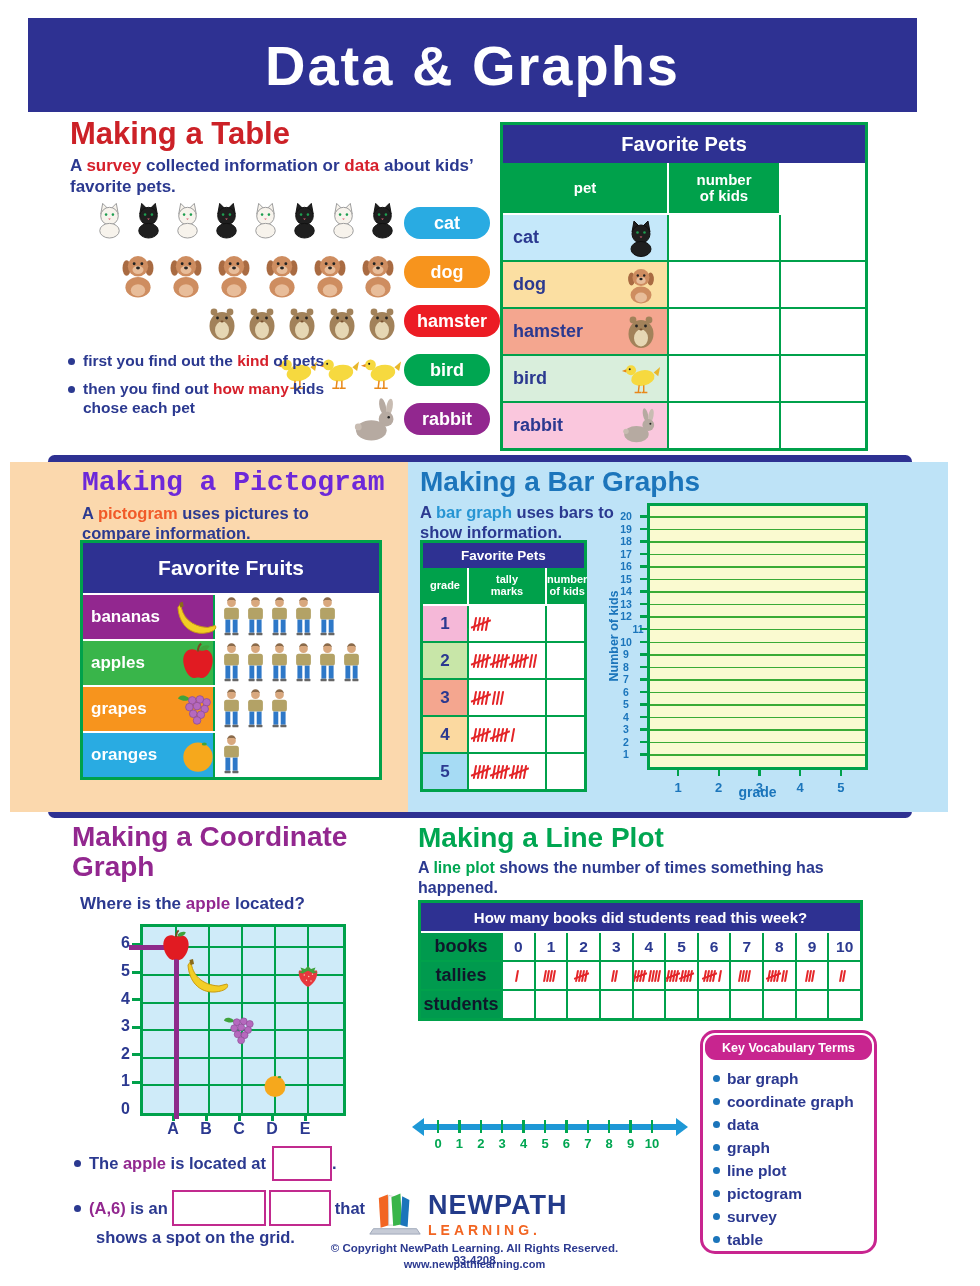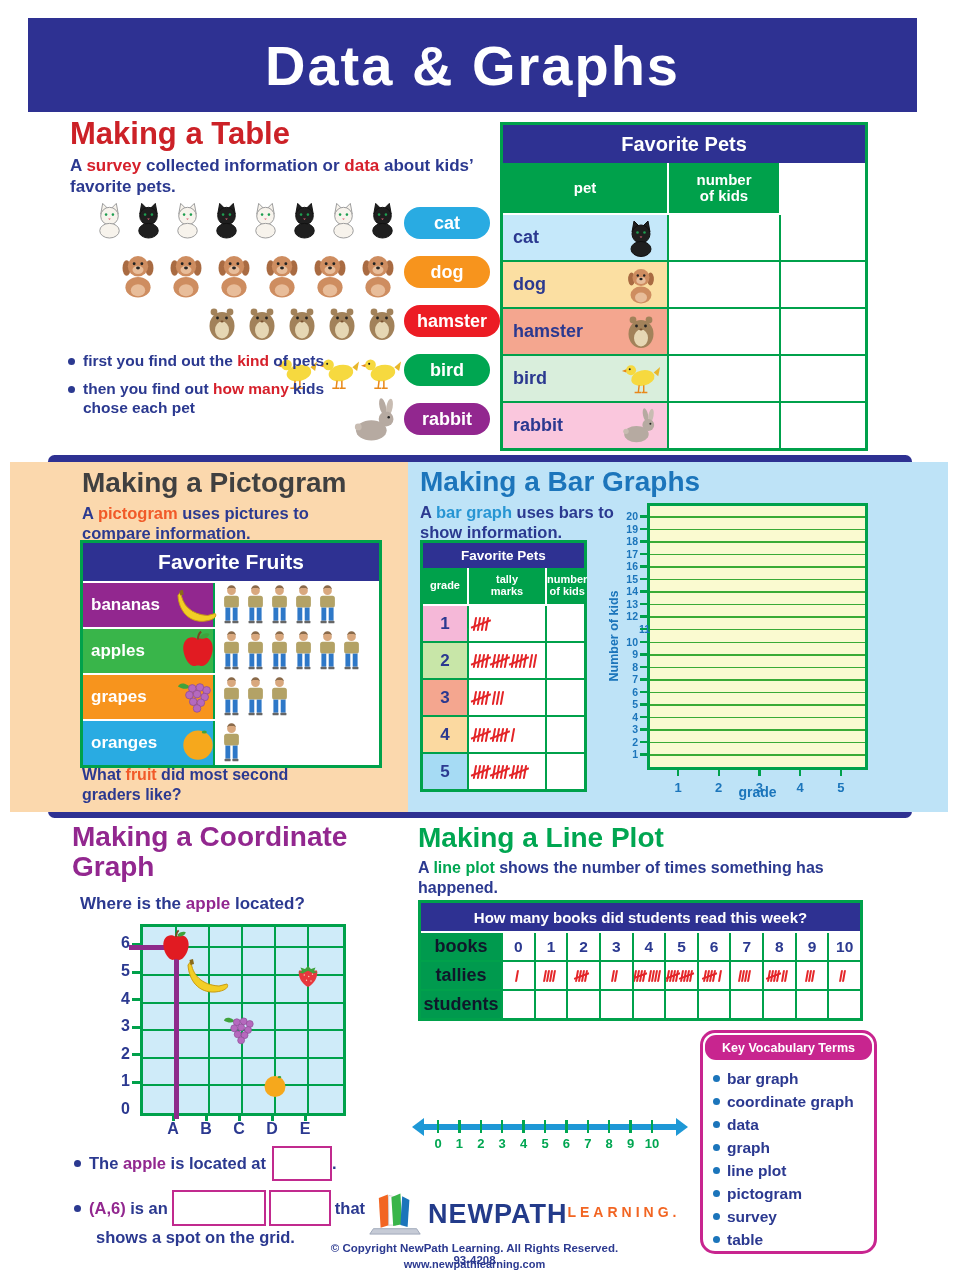--- a/index.html
+++ b/index.html
@@ -42,24 +42,24 @@
   .pets .body{background:#00A14B;grid-template-columns:164px 110px 1fr;}
   .pets .body .lbl{height:45px;display:flex;align-items:center;position:relative;
         color:#2B3990;font-weight:800;font-size:18px;padding-left:10px;}
   .pets .body .emp{background:#fff;}
 
   
   .divider{left:48px;width:864px;height:13px;background:#2E3192;border-radius:7px;}
 
   
   .peach{left:10px;top:462px;width:398px;height:350px;background:#FBD8AD;}
-  .pg-title{left:72px;top:5px;font-size:28px;color:#404040;}
+  .pg-title{left:72px;top:5px;font-size:28px;color:#6d28d9;font-family:Liberation Mono, monospace;}
   .pg-intro{left:72px;top:41px;width:290px;font-size:16.5px;font-weight:700;line-height:1.22;}
   .fruits{left:70px;top:78px;width:302px;}
-  .fruits .ttitle{height:38px;font-size:21px;}
+  .fruits .ttitle{height:50px;font-size:21px;}
   .fruits .frow{display:grid;grid-template-columns:130px 1fr;gap:2px;background:#00A14B;}
   .fruits .flbl{height:44px;color:#fff;font-weight:800;font-size:17px;display:flex;align-items:center;
         padding-left:8px;position:relative;}
   .fruits .fstu{background:#fff;display:flex;align-items:flex-end;padding:2px 0 2px 6px;gap:3px;}
   .pg-q{left:72px;top:303px;width:215px;font-size:16px;font-weight:700;line-height:1.25;}
   .pg-legend{left:277px;top:300px;width:114px;height:48px;background:#FCFCF2;border-radius:8px;
         display:flex;align-items:center;justify-content:center;gap:5px;}
   .pg-legend span{font-size:15px;font-weight:800;color:#2B3990;}
 
   
@@ -86,21 +86,21 @@
   .sm .tg i{width:2.2px;height:13.5px;}
   .sm .tg.full:after{height:2.2px;top:5.5px;}
   .xs .tg{gap:1.2px;margin-right:3.5px;}
   .xs .tg i{width:1.9px;height:12px;}
   .xs .tg.full:after{height:1.9px;top:5px;left:-2px;width:calc(100% + 4px);}
 
   
   .plot{left:239px;top:41px;width:221px;height:267px;background:#FAFAD0;border:3px solid #00A14B;
         box-sizing:border-box;position:absolute;}
   .plot .hline{position:absolute;left:0;right:0;height:1.5px;background:#3AAA35;}
-  .ytick{position:absolute;width:24px;text-align:right;font-size:10.5px;font-weight:800;color:#1B75BB;}
+  .ytick{position:absolute;width:24px;text-align:center;font-size:10.5px;font-weight:800;color:#1B75BB;}
   .ydash{position:absolute;width:7px;height:2.5px;background:#00A14B;}
   .xdash{position:absolute;width:2.5px;height:6px;background:#00A14B;}
   .xtick{position:absolute;width:20px;text-align:center;font-size:13px;font-weight:800;color:#1B75BB;}
   .ylab{position:absolute;left:206px;top:174px;transform:translate(-50%,-50%) rotate(-90deg);
         font-size:12.5px;font-weight:800;color:#1B75BB;white-space:nowrap;}
   .xlab{position:absolute;left:292px;top:322px;width:115px;text-align:center;font-size:14px;
         font-weight:800;color:#1B75BB;}
 
   
   .cg-title{left:72px;top:822px;width:345px;font-size:28px;color:#92278F;line-height:1.07;}
@@ -147,21 +147,21 @@
         background:#fff;box-sizing:border-box;}
   .vocab .vhd{position:absolute;left:2px;right:2px;top:2px;height:25px;background:#C8258F;
         border-radius:11px;color:#fff;font-weight:800;font-size:12.5px;display:flex;
         align-items:center;justify-content:center;}
   .vocab ul{margin:34px 0 0 10px;padding:0;list-style:none;}
   .vocab li{display:flex;align-items:center;gap:7px;height:23px;color:#2B3990;font-weight:800;font-size:15.5px;}
   .vdot{width:7px;height:7px;border-radius:50%;background:#1B75BB;flex:0 0 7px;}
 
   
   .logo{left:368px;top:1188px;display:flex;gap:6px;align-items:flex-start;}
-  .brandcol{display:flex;flex-direction:row;margin-top:13px;}
+  .brandcol{display:flex;flex-direction:column;margin-top:4px;}
   .brand{font-size:27px;font-weight:800;color:#233B8A;letter-spacing:1px;line-height:1;}
   .brandsub{font-size:14px;font-weight:800;color:#F26522;letter-spacing:4px;margin-top:3px;}
   .copy{left:322px;top:1242px;width:305px;text-align:center;color:#2B3990;font-weight:700;font-size:11.5px;}
   .web{left:322px;top:1258px;width:305px;text-align:center;color:#2B3990;font-weight:700;font-size:11px;}
 </style>
 </head>
 <body>
 
 <div id="poster">
 
@@ -688,21 +688,20 @@
       <path d="M7 5.2 A5 5 0 0 1 17 5.2 L15 3.4 L9 3.4 Z" fill="#8a6a4a"></path>
       <rect x="3.5" y="12.5" width="17" height="13.5" rx="3" fill="#B3A266"></rect>
       <rect x="5" y="26" width="5.6" height="15" fill="#2E78C8"></rect>
       <rect x="13.4" y="26" width="5.6" height="15" fill="#2E78C8"></rect>
       <rect x="4" y="41" width="7" height="3" rx="1" fill="#666"></rect>
       <rect x="13" y="41" width="7" height="3" rx="1" fill="#666"></rect>
             </svg>
           </div>
         </div>
       </div>
-    <div class="abs pg-q"><span class="seg c-navy">What </span><span class="seg c-orange">fruit</span><span class="seg c-navy"> did most second graders like?</span></div>
   </div>
 
   <div class="abs bluep">
     <h2 class="abs bg-title">Making a Bar Graphs</h2>
     <div class="abs bg-intro"><span class="seg c-navy">A </span><span class="seg c-ltblue">bar graph</span><span class="seg c-navy"> uses bars to show information.</span></div>
     <div class="abs gtable ttable" id="tally-table">
         <div class="ttitle">Favorite Pets</div>
         <div class="grow cols">
           <div>grade</div>
           <div>tally<br>marks</div>

